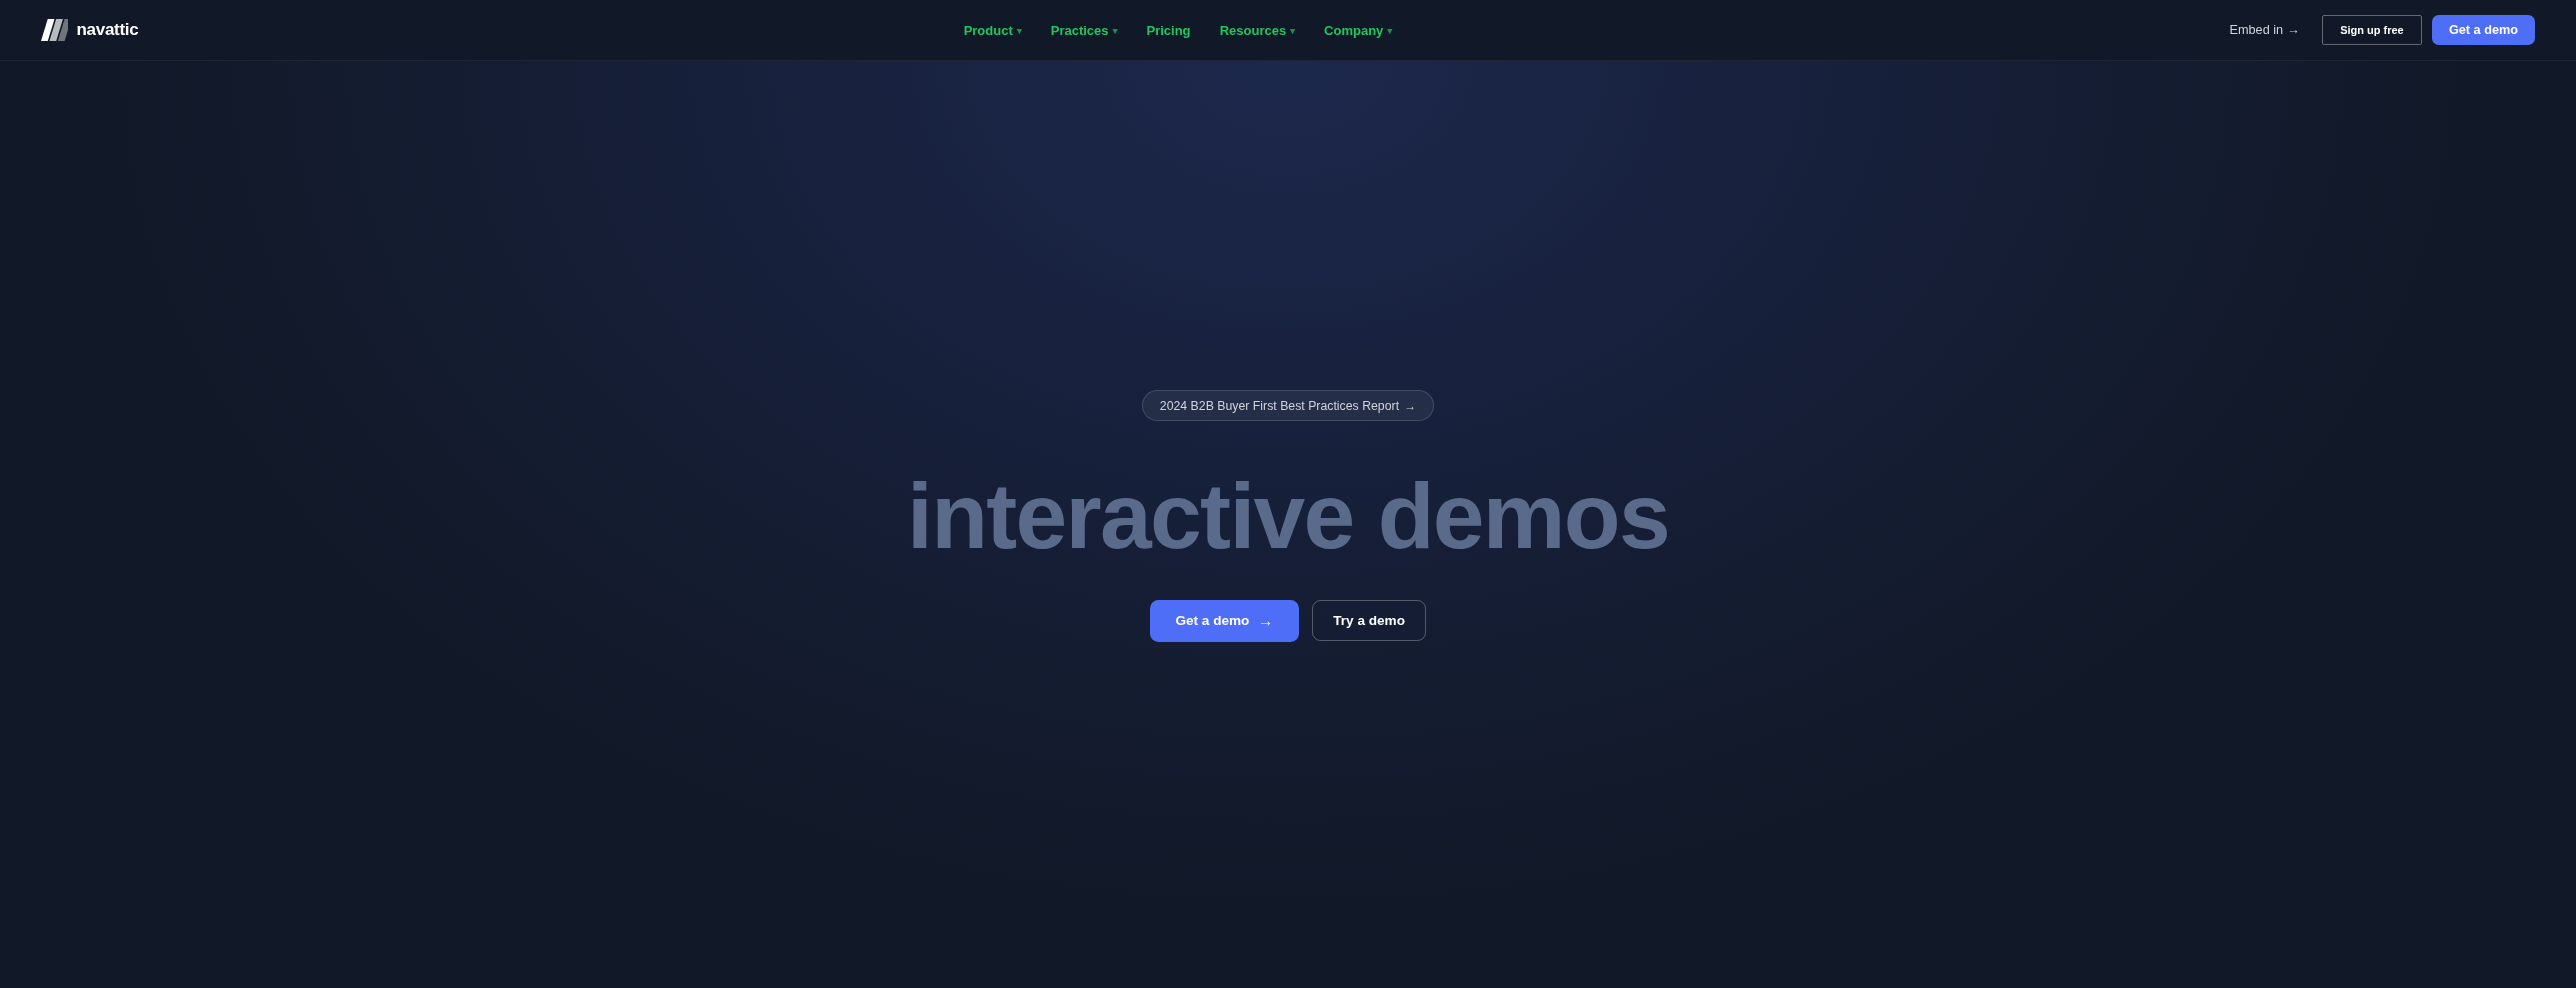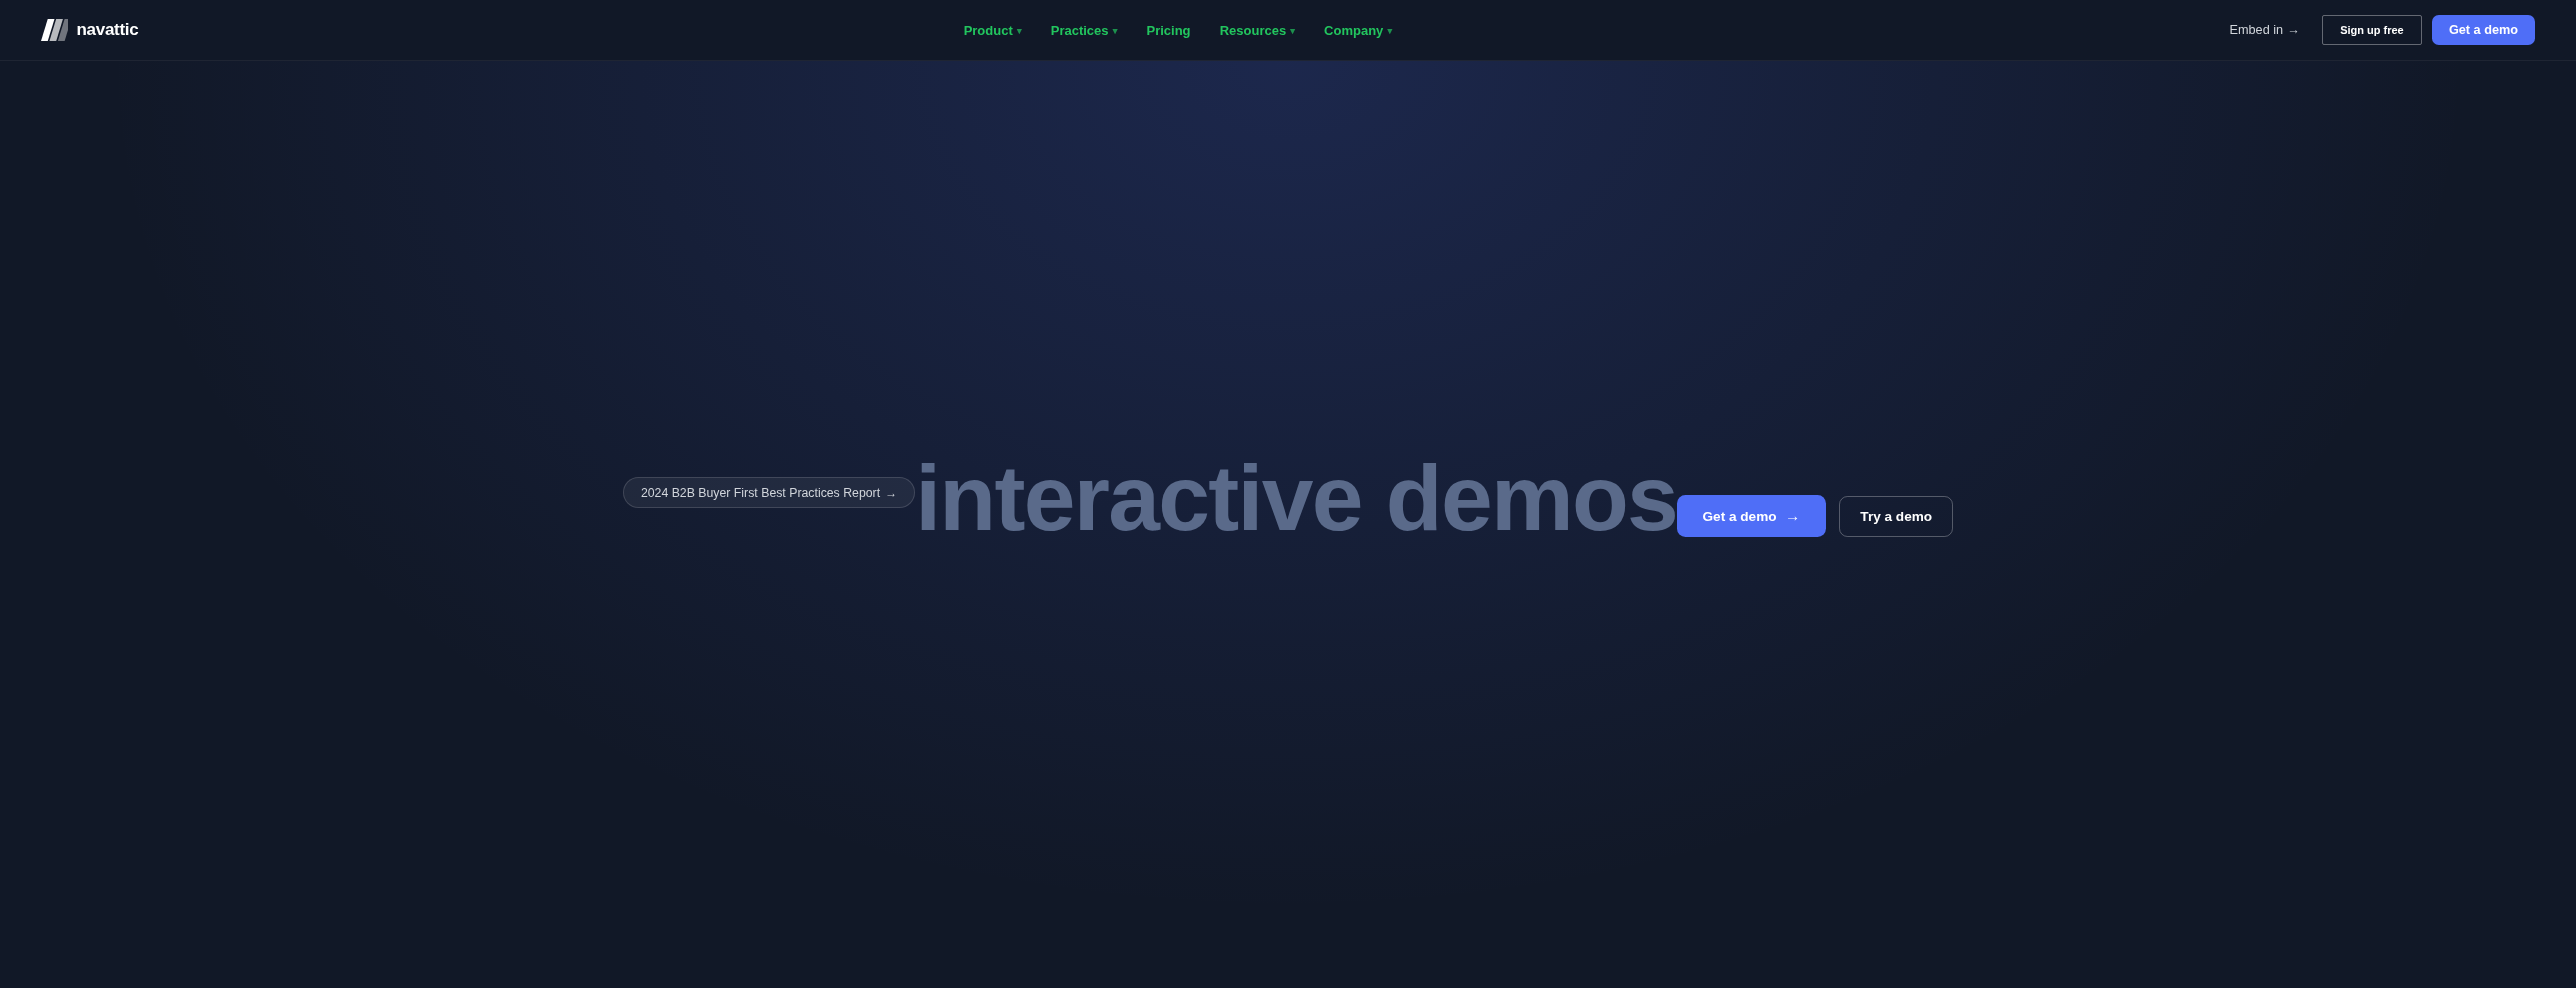--- a/index.html
+++ b/index.html
@@ -111,20 +111,21 @@
       border-radius: 6.8px;
       cursor: pointer;
       text-decoration: none;
       border: none;
       transition: background 0.15s;
     }
 
     
     .hero {
       display: flex;
+      flex-direction: column;
       align-items: center;
       justify-content: center;
       text-align: center;
       padding: 68px 34px 85px;
       min-height: calc(100vh - 61px);
       background: radial-gradient(ellipse at 50% 0%, rgba(79, 110, 247, 0.18) 0%, transparent 65%),
                   #111827;
     }
 
     .hero-badge {

